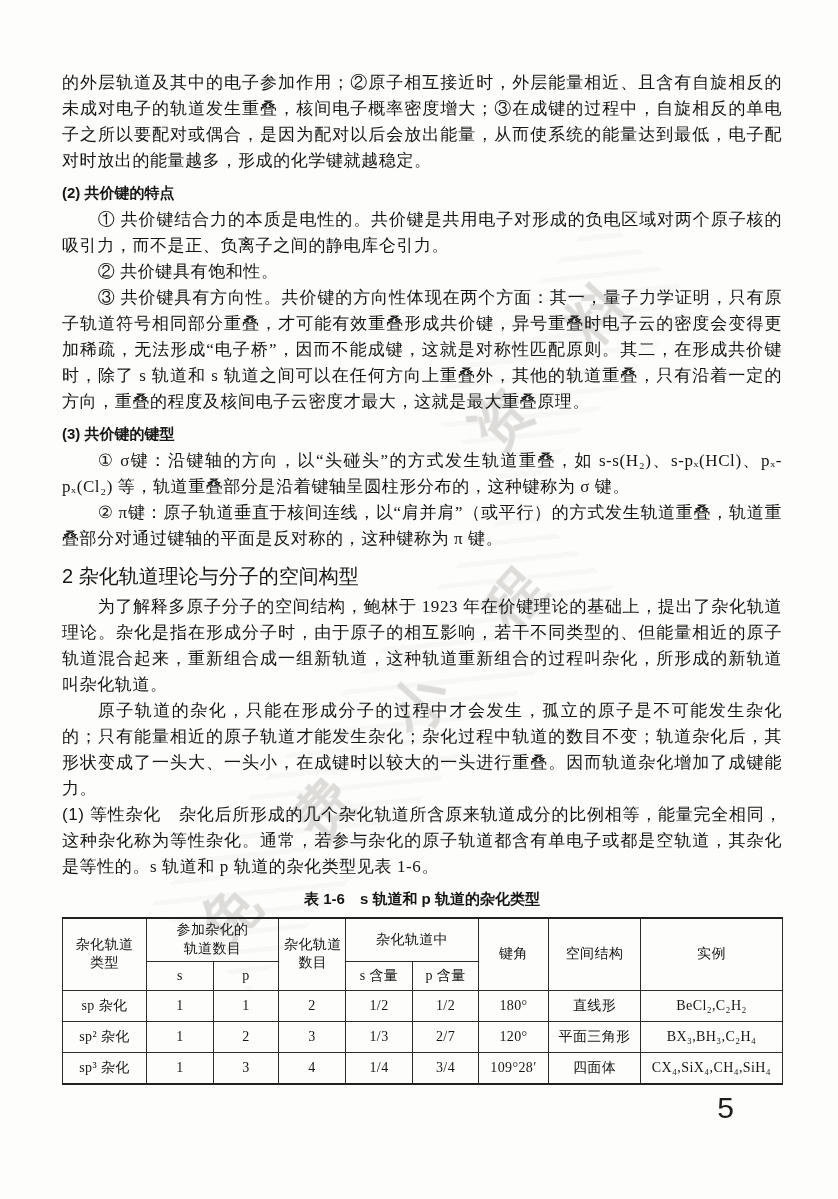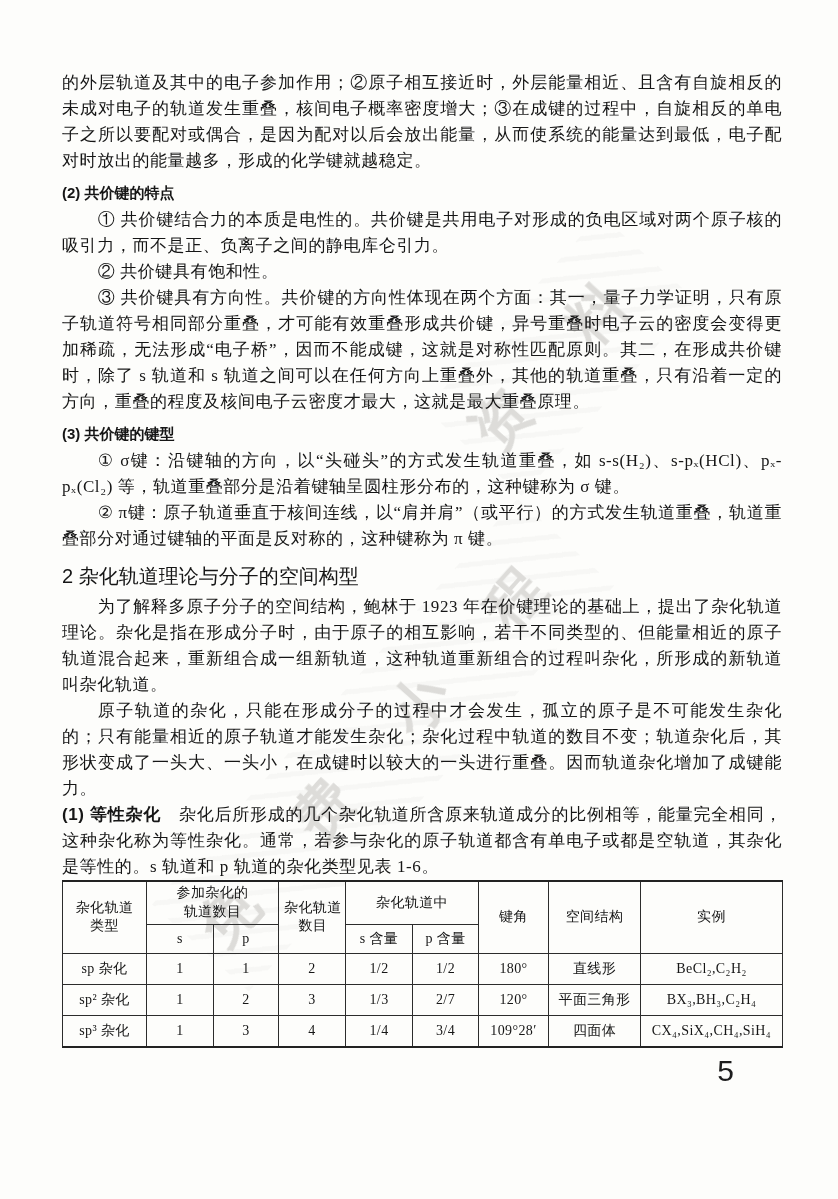--- a/index.html
+++ b/index.html
@@ -56,21 +56,21 @@
   }
   .h-chap{
     font-family:"Liberation Sans",sans-serif;
     font-weight:normal;
     font-size:20px;
     line-height:28px;
     margin:10px 0 4px 0;
   }
   .lead-bold{
     font-family:"Liberation Sans",sans-serif;
-    font-weight:bold;
+    font-weight:normal;
     margin-right:18px;
   }
   
   .tbl-caption{
     font-family:"Liberation Sans",sans-serif;
     font-weight:bold;
     font-size:15px;
     text-align:center;
     margin:10px 0 8px 0;
   }
@@ -125,20 +125,21 @@
   <h3 class="h-sub">(3) 共价键的键型</h3>
   <p class="para indent">① σ键：沿键轴的方向，以“头碰头”的方式发生轨道重叠，如 s-s(H₂)、s-pₓ(HCl)、pₓ-pₓ(Cl₂) 等，轨道重叠部分是沿着键轴呈圆柱形分布的，这种键称为 σ 键。</p>
   <p class="para indent">② π键：原子轨道垂直于核间连线，以“肩并肩”（或平行）的方式发生轨道重叠，轨道重叠部分对通过键轴的平面是反对称的，这种键称为 π 键。</p>
 
   <h2 class="h-chap">2 杂化轨道理论与分子的空间构型</h2>
   <p class="para indent">为了解释多原子分子的空间结构，鲍林于 1923 年在价键理论的基础上，提出了杂化轨道理论。杂化是指在形成分子时，由于原子的相互影响，若干不同类型的、但能量相近的原子轨道混合起来，重新组合成一组新轨道，这种轨道重新组合的过程叫杂化，所形成的新轨道叫杂化轨道。</p>
   <p class="para indent">原子轨道的杂化，只能在形成分子的过程中才会发生，孤立的原子是不可能发生杂化的；只有能量相近的原子轨道才能发生杂化；杂化过程中轨道的数目不变；轨道杂化后，其形状变成了一头大、一头小，在成键时以较大的一头进行重叠。因而轨道杂化增加了成键能力。</p>
 
   <p class="para"><span class="lead-bold">(1) 等性杂化</span><span>杂化后所形成的几个杂化轨道所含原来轨道成分的比例相等，能量完全相同，这种杂化称为等性杂化。通常，若参与杂化的原子轨道都含有单电子或都是空轨道，其杂化是等性的。s 轨道和 p 轨道的杂化类型见表 1-6。</span></p>
 
+  <div class="tbl-caption">表 1-6　s 轨道和 p 轨道的杂化类型</div>
 
   <table class="hyb">
     <colgroup>
       <col style="width:84px">
         <col style="width:67px">
         <col style="width:65px">
       <col style="width:67px">
         <col style="width:67px">
         <col style="width:66px">
       <col style="width:70px">

